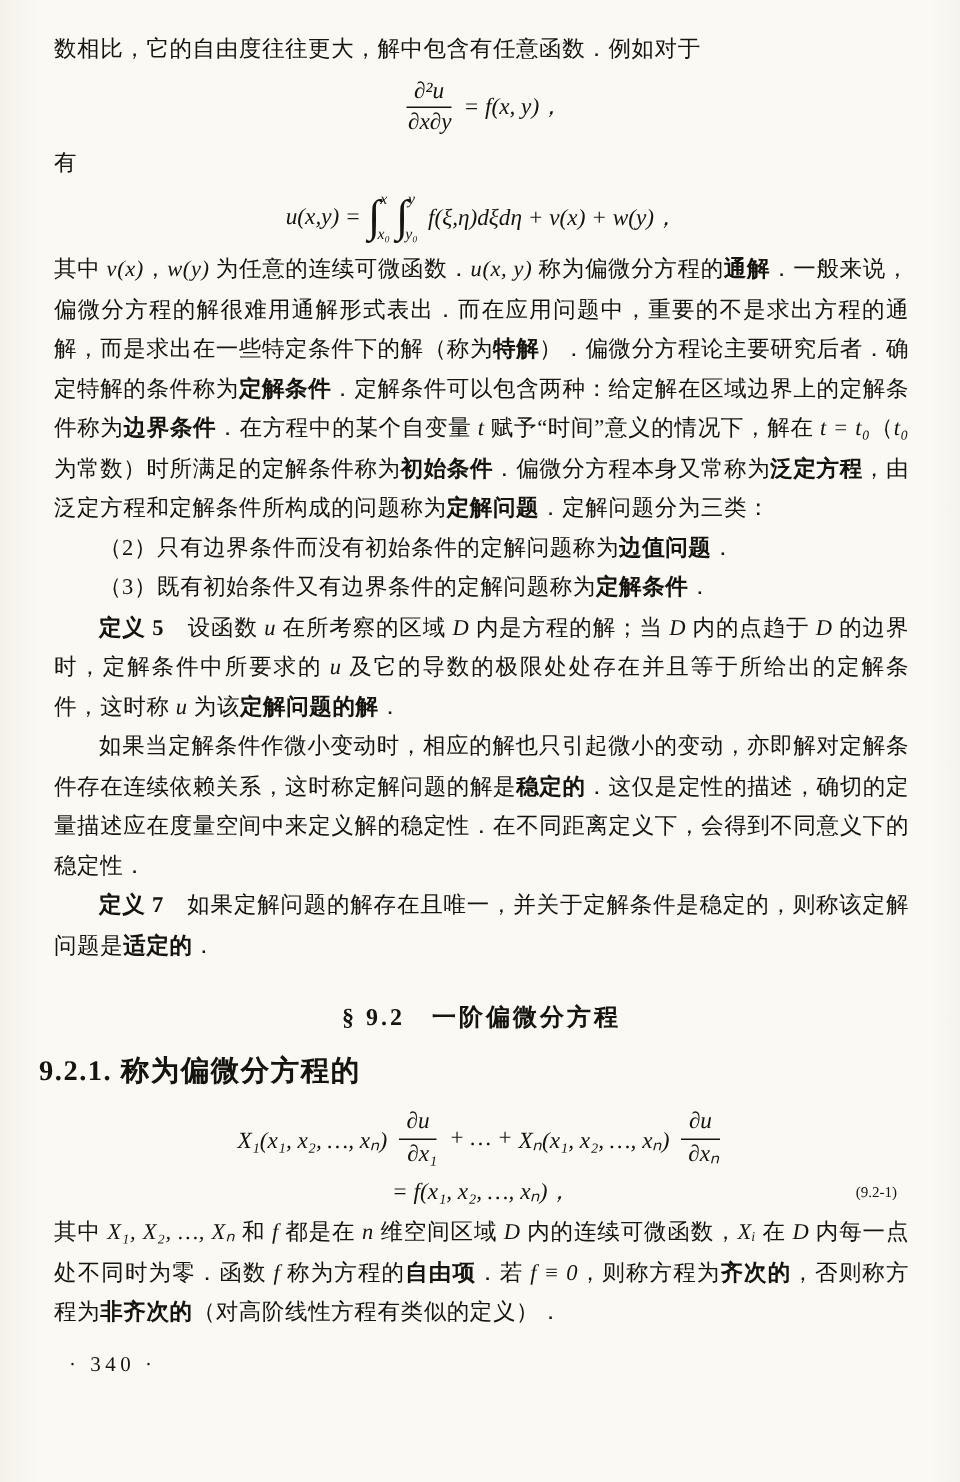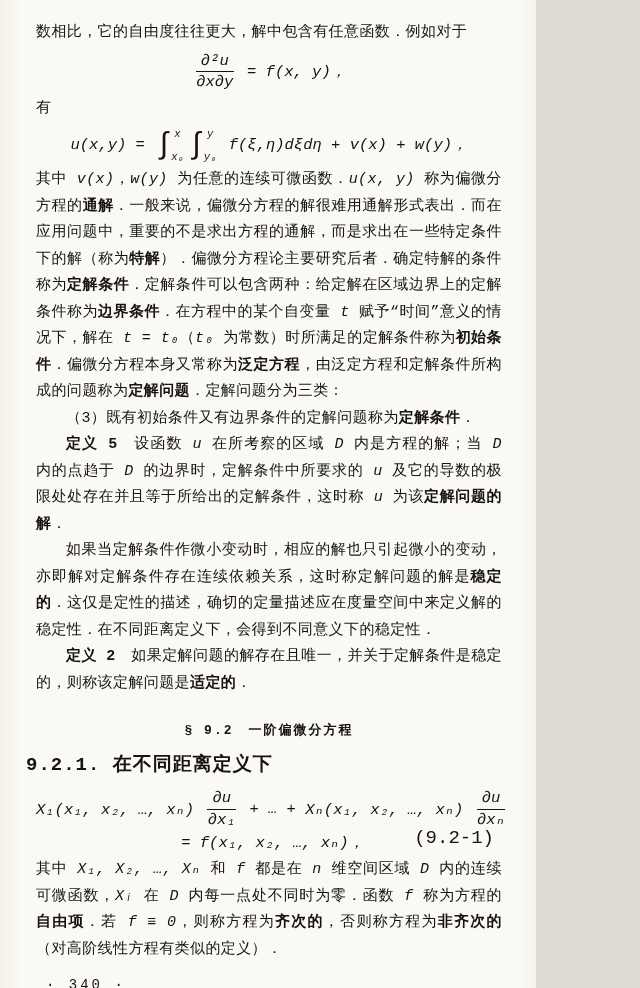--- a/index.html
+++ b/index.html
@@ -1,63 +1,63 @@
 <!DOCTYPE html>
 <html><head>
 <meta charset="utf-8">
 <style>
   html,body{margin:0;padding:0;background:#dedbd4;}
   .page{
     position:relative;
-    width:536px;height:988px;
+    width:640px;height:988px;
     box-sizing:border-box;
     background:linear-gradient(90deg,#f3f1ea 0%,#faf9f4 4%,#faf9f4 97%,#f5f3ec 100%);
     padding:20px 34px 0 36px;
-    font-family:Liberation Mono, monospace;
+    font-family:Liberation Serif, serif;
     color:#171410;
     overflow:hidden;
   }
   .body-text{
     font-size:15px;
     line-height:26.5px;
     letter-spacing:.4px;
     text-align:justify;
     margin:0;
   }
   .indent{text-indent:2em;}
   .connector{margin:1px 0;}
   .formula-row{text-align:center;margin:5px 0 4px;}
   .formula{font-style:italic;font-size:15.5px;white-space:nowrap;}
   .formula > span{vertical-align:middle;}
   .frac{
     display:inline-flex;flex-direction:column;
-    text-align:center;vertical-align:middle;
+    text-align:right;vertical-align:middle;
     margin:0 4px;line-height:1.2;
   }
   .frac .num{display:block;border-bottom:1.5px solid currentColor;padding:0 5px 1px;}
   .frac .den{display:block;padding-top:1px;}
   .intgrl{display:inline-flex;align-items:center;vertical-align:middle;margin:0 1px;}
   .isign{font-size:30px;font-style:normal;line-height:1;}
   .ilims{
     display:inline-flex;flex-direction:column;justify-content:space-between;
     height:36px;font-size:10.5px;margin-left:-2px;margin-right:2px;line-height:1;
     box-sizing:border-box;padding:2px 0 1px;
   }
   .section-heading{
-    text-align:center;font-size:13px;font-weight:bold;
+    text-align:center;font-size:16px;font-weight:bold;
     margin:24px 0 12px;letter-spacing:2px;
   }
   .subsection-heading{
     font-size:19px;font-weight:bold;
     margin:12px 0 12px -10px;letter-spacing:1px;
   }
   .eq-block{position:relative;text-align:center;margin:4px 0 4px;}
   .eq-lines{display:inline-block;}
   .eq-line2{margin-top:3px;}
-  .eq-number{position:absolute;right:8px;bottom:4px;font-size:19px;font-style:normal;}
+  .eq-number{position:absolute;right:8px;bottom:4px;font-size:10px;font-style:normal;}
   .page-number{font-size:14px;margin:14px 0 16px 10px;letter-spacing:3px;}
 </style>
 </head>
 <body>
 
 <div class="page">
 
   <p class="body-text"><span>数相比，它的自由度往往更大，解中包含有任意函数．例如对于</span></p>
 
   <div class="formula-row">
@@ -80,28 +80,29 @@
           <span class="isign">∫</span>
           <span class="ilims">
             <span class="isup">y</span>
             <span class="isub">y₀</span>
           </span>
         </span><span> f(ξ,η)dξdη + v(x) + w(y)，</span></span>
   </div>
 
   <p class="body-text"><span>其中 </span><span style="font-style: italic;">v(x)</span><span>，</span><span style="font-style: italic;">w(y)</span><span> 为任意的连续可微函数．</span><span style="font-style: italic;">u(x, y)</span><span> 称为偏微分方程的</span><span style="font-weight: bold;">通解</span><span>．一般来说，偏微分方程的解很难用通解形式表出．而在应用问题中，重要的不是求出方程的通解，而是求出在一些特定条件下的解（称为</span><span style="font-weight: bold;">特解</span><span>）．偏微分方程论主要研究后者．确定特解的条件称为</span><span style="font-weight: bold;">定解条件</span><span>．定解条件可以包含两种：给定解在区域边界上的定解条件称为</span><span style="font-weight: bold;">边界条件</span><span>．在方程中的某个自变量 </span><span style="font-style: italic;">t</span><span> 赋予“时间”意义的情况下，解在 </span><span style="font-style: italic;">t = t₀</span><span>（</span><span style="font-style: italic;">t₀</span><span> 为常数）时所满足的定解条件称为</span><span style="font-weight: bold;">初始条件</span><span>．偏微分方程本身又常称为</span><span style="font-weight: bold;">泛定方程</span><span>，由泛定方程和定解条件所构成的问题称为</span><span style="font-weight: bold;">定解问题</span><span>．定解问题分为三类：</span></p>
 
+  <p class="body-text indent"><span>（2）只有边界条件而没有初始条件的定解问题称为</span><span style="font-weight: bold;">边值问题</span><span>．</span></p>
   <p class="body-text indent"><span>（3）既有初始条件又有边界条件的定解问题称为</span><span style="font-weight: bold;">定解条件</span><span>．</span></p>
 
   <p class="body-text indent"><span style="font-weight: bold;">定义 5</span><span>　设函数 </span><span style="font-style: italic;">u</span><span> 在所考察的区域 </span><span style="font-style: italic;">D</span><span> 内是方程的解；当 </span><span style="font-style: italic;">D</span><span> 内的点趋于 </span><span style="font-style: italic;">D</span><span> 的边界时，定解条件中所要求的 </span><span style="font-style: italic;">u</span><span> 及它的导数的极限处处存在并且等于所给出的定解条件，这时称 </span><span style="font-style: italic;">u</span><span> 为该</span><span style="font-weight: bold;">定解问题的解</span><span>．</span></p>
   <p class="body-text indent"><span>如果当定解条件作微小变动时，相应的解也只引起微小的变动，亦即解对定解条件存在连续依赖关系，这时称定解问题的解是</span><span style="font-weight: bold;">稳定的</span><span>．这仅是定性的描述，确切的定量描述应在度量空间中来定义解的稳定性．在不同距离定义下，会得到不同意义下的稳定性．</span></p>
-  <p class="body-text indent"><span style="font-weight: bold;">定义 2</span><span>　如果定解问题的解存在且唯一，并关于定解条件是稳定的，则称该定解问题是</span><span style="font-weight: bold;">适定的</span><span>．</span></p>
+  <p class="body-text indent"><span style="font-weight: bold;">定义 7</span><span>　如果定解问题的解存在且唯一，并关于定解条件是稳定的，则称该定解问题是</span><span style="font-weight: bold;">适定的</span><span>．</span></p>
 
   <h2 class="section-heading">§ 9.2　一阶偏微分方程</h2>
-  <h3 class="subsection-heading">9.2.1. 在不同距离定义下</h3>
+  <h3 class="subsection-heading">9.2.1. 称为偏微分方程的</h3>
 
 
   <div class="eq-block">
     <div class="eq-lines">
       <div class="formula"><span style="font-style: italic;">X₁(x₁, x₂, …, xₙ) </span><span class="frac">
             <span class="num">∂u</span>
             <span class="den">∂x₁</span>
           </span><span style="font-style: italic;"> + … + </span><span style="font-style: italic;">Xₙ(x₁, x₂, …, xₙ) </span><span class="frac">
             <span class="num">∂u</span>
             <span class="den">∂xₙ</span>

